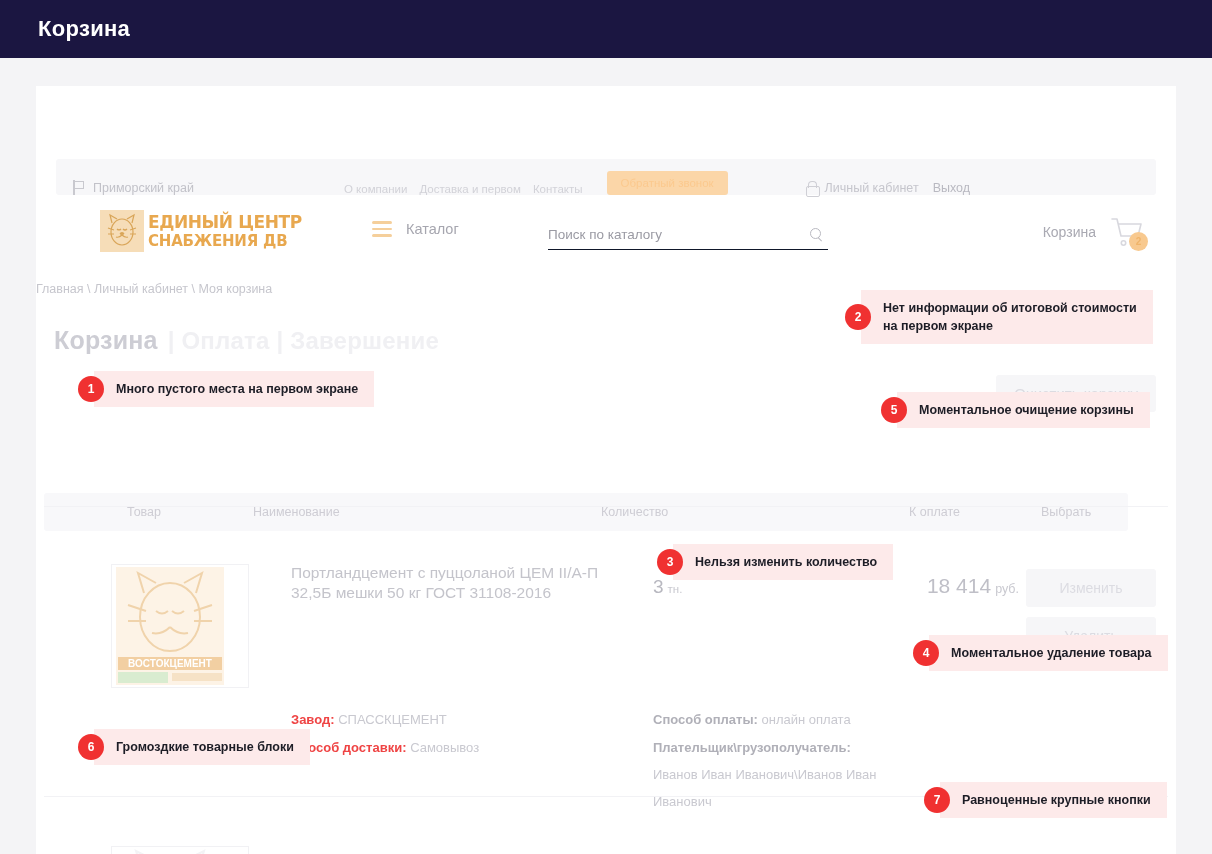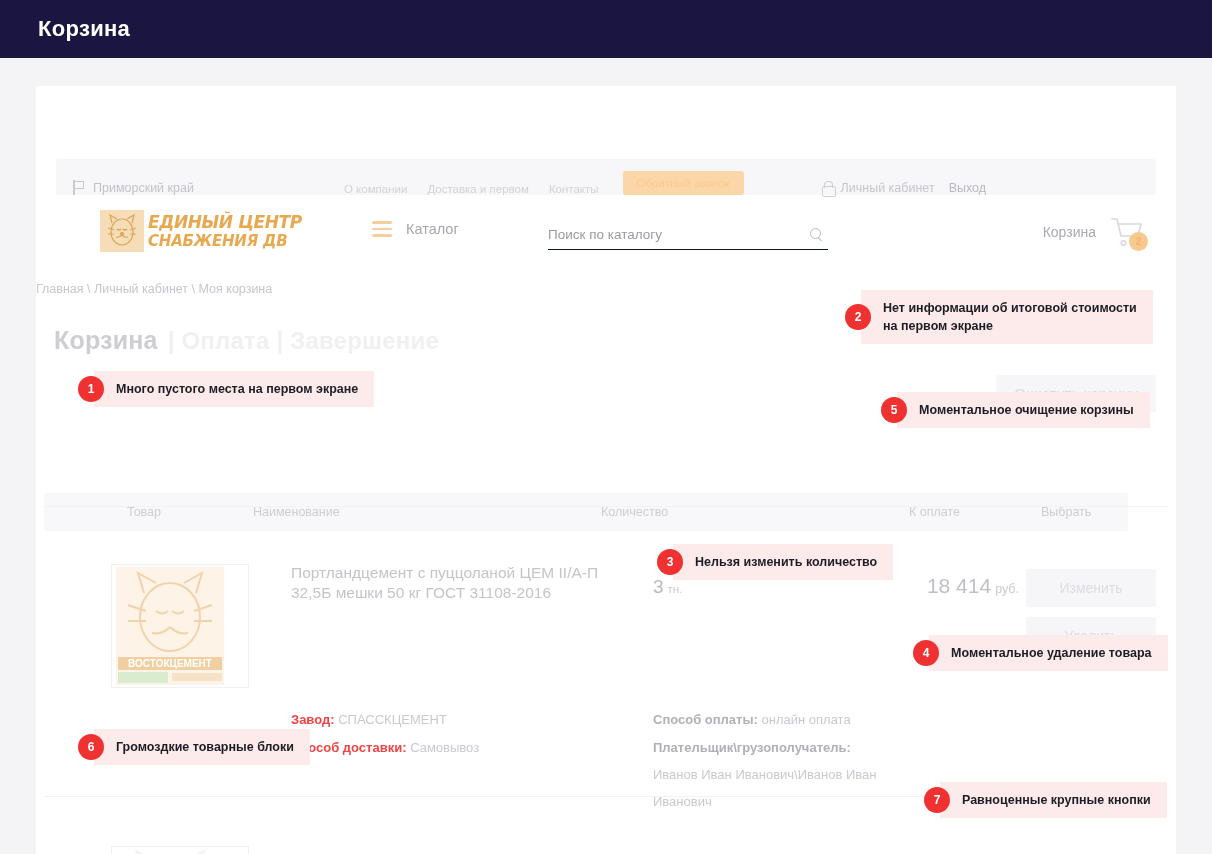--- a/index.html
+++ b/index.html
@@ -61,21 +61,21 @@
   .flag-icon { width: 13px; height: 15px; position: relative; flex: 0 0 auto; }
   .flag-icon::before {
     content: ""; position: absolute; left: 1px; top: 0;
     width: 1.5px; height: 15px; background: #c9c9cf;
   }
   .flag-icon::after {
     content: ""; position: absolute; left: 3px; top: 1px;
     width: 8px; height: 6px; border: 1.5px solid #c9c9cf; border-left: none;
   }
   .region-name { font-size: 12.5px; color: #c2c2c9; }
-  .utilnav { display: flex; gap: 20px; margin-left: 150px; }
+  .utilnav { display: flex; gap: 12px; margin-left: 150px; }
   .utilnav a { font-size: 11.5px; color: #d2d2d8; text-decoration: none; }
   .phone {
     margin-left: 96px;
     font-size: 17px; font-weight: bold; color: #5d5d68;
     letter-spacing: 0.2px;
   }
   .callback-btn {
     margin-left: 24px;
     background: #fbd6a8;
     color: #fbc98e;
@@ -111,21 +111,21 @@
     width: 1100px; height: 62px;
   }
   .logo { position: absolute; left: 44px; top: 6px; display: flex; align-items: center; }
   .logo-mark {
     width: 44px; height: 42px;
     background: #f6ddb8;
     position: relative; overflow: hidden;
     flex: 0 0 auto;
   }
   .logo-mark svg { position: absolute; left: 4px; top: 2px; }
-  .logo-text { margin-left: 4px; font-style: italic; }
+  .logo-text { margin-left: 4px; }
   .logo-line1 {
     font-size: 17px; font-weight: bold; color: #e8a84f;
     letter-spacing: -0.4px; line-height: 18px;
     font-family: "DejaVu Sans", sans-serif;
   }
   .logo-line2 {
     font-size: 15px; font-weight: bold; color: #e8a84f;
     letter-spacing: -0.2px; line-height: 17px;
     font-family: "DejaVu Sans", sans-serif;
   }

